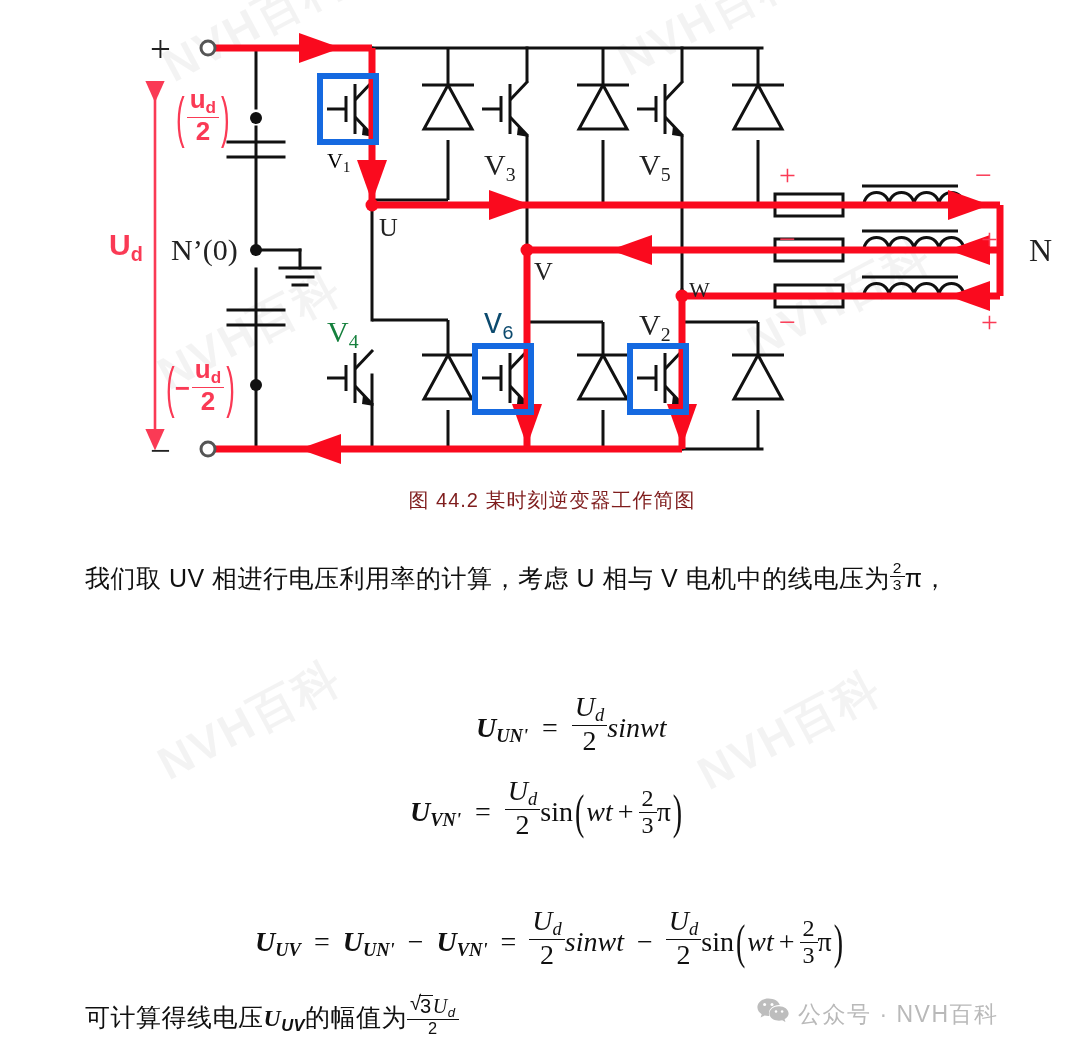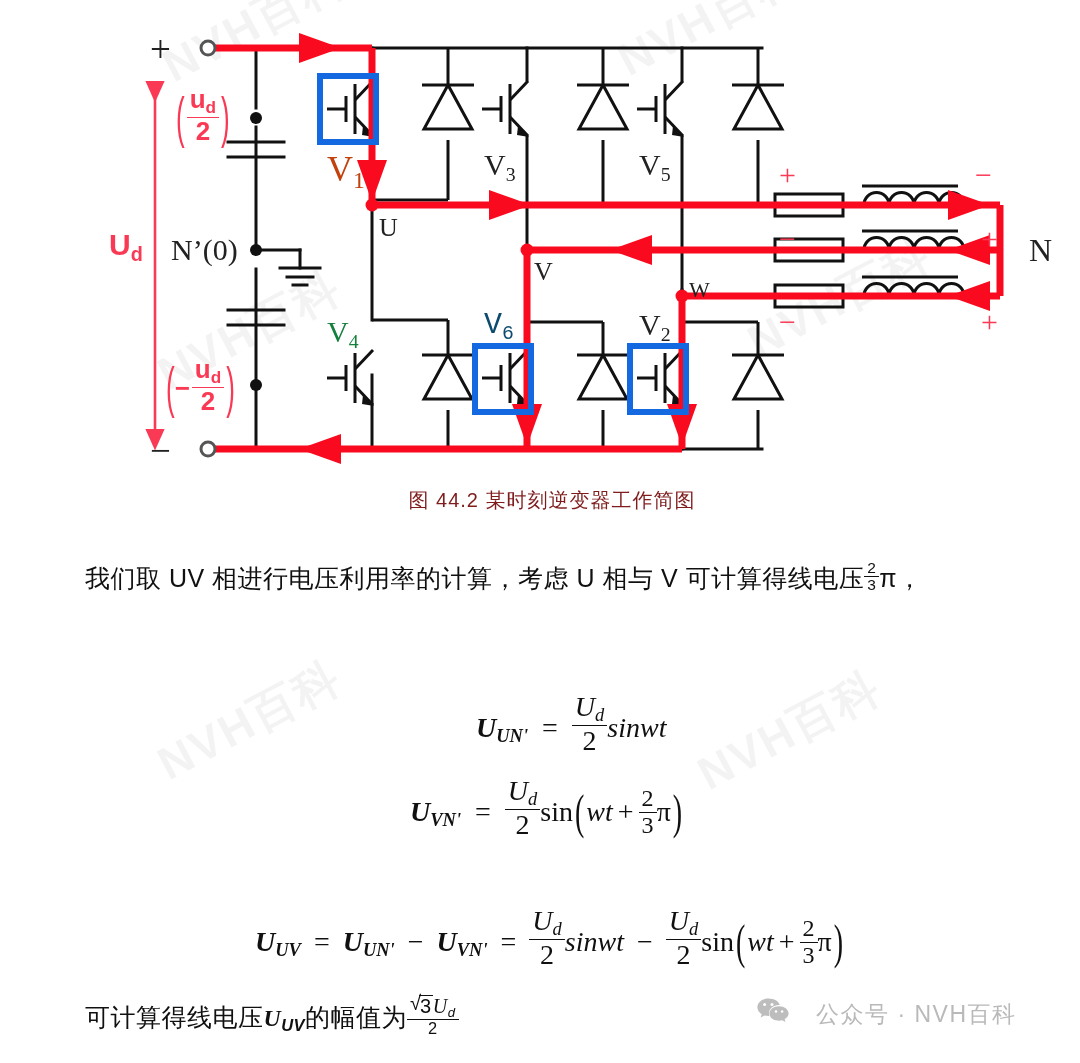--- a/index.html
+++ b/index.html
@@ -53,21 +53,21 @@
   
   .rad{display:inline-block;position:relative;padding-left:9px;}
   .rad:before{
     content:"\221A";position:absolute;left:0;top:-0.08em;font-size:1.02em;
   }
   .rad .rbar{border-top:1.4px solid #101010;display:inline-block;padding:0 1px;}
 
   
   #footer{
     position:absolute;left:757px;top:998px;
-    display:flex;align-items:flex-end;gap:27px;
+    display:flex;align-items:flex-end;gap:9px;
     color:#b9b9b9;font-family:"Liberation Sans", sans-serif;
     font-size:23px;letter-spacing:1.5px;
   }
   #footer .wx{flex:0 0 auto;}
 </style>
 </head>
 <body>
 
 <div id="stage">
 
@@ -314,21 +314,21 @@
   <div style="position:absolute;left:176px;top:86px;font-size:26px;color:#fa3a55;font-family:'Liberation Sans',sans-serif;">
     <span class="paren" style="display:inline-block;transform:scaleY(2.1);">(</span><span class="frac" style="font-weight:700;margin:0 2px;"><span class="num" style="border-bottom-color:#fa3a55;"><span>u</span><span class="sub" style="font-style:normal;">d</span></span><span class="den">2</span></span><span class="paren" style="display:inline-block;transform:scaleY(2.1);">)</span>
   </div>
 
   <div style="position:absolute;left:166px;top:356px;font-size:26px;color:#fa3a55;font-family:'Liberation Sans',sans-serif;">
     <span class="paren" style="display:inline-block;transform:scaleY(2.1);">(</span><span style="font-weight:700;">−</span><span class="frac" style="font-weight:700;margin:0 2px;"><span class="num" style="border-bottom-color:#fa3a55;"><span>u</span><span class="sub" style="font-style:normal;">d</span></span><span class="den">2</span></span><span class="paren" style="display:inline-block;transform:scaleY(2.1);">)</span>
   </div>
 
   <div style="position:absolute;left:171px;top:233px;font-size:30px;color:#222;">N’(0)</div>
 
-  <div style="position:absolute;left:327px;top:148px;font-size:36px;color:#c2410c;"><span>V</span><span class="sub" style="font-style:normal;">1</span></div>
+  <div style="position:absolute;left:327px;top:148px;font-size:22px;color:#000000;"><span>V</span><span class="sub" style="font-style:normal;">1</span></div>
   <div style="position:absolute;left:484px;top:148px;font-size:30px;color:#222;"><span>V</span><span class="sub" style="font-style:normal;">3</span></div>
   <div style="position:absolute;left:639px;top:148px;font-size:30px;color:#222;"><span>V</span><span class="sub" style="font-style:normal;">5</span></div>
   <div style="position:absolute;left:327px;top:315px;font-size:30px;color:#15803d;"><span>V</span><span class="sub" style="font-style:normal;">4</span></div>
   <div style="position:absolute;left:484px;top:308px;font-size:30px;color:#0c4a6e;font-family:Liberation Mono, monospace;"><span>V</span><span class="sub" style="font-style:normal;">6</span></div>
   <div style="position:absolute;left:639px;top:308px;font-size:30px;color:#222;"><span>V</span><span class="sub" style="font-style:normal;">2</span></div>
 
   <div style="position:absolute;left:379px;top:213px;font-size:26px;color:#222;">U</div>
   <div style="position:absolute;left:534px;top:257px;font-size:26px;color:#222;">V</div>
   <div style="position:absolute;left:689px;top:277px;font-size:22px;color:#222;">W</div>
 
@@ -337,21 +337,21 @@
   <div style="position:absolute;left:779px;top:222px;font-size:30px;color:#fa3a55;">−</div>
   <div style="position:absolute;left:981px;top:222px;font-size:30px;color:#fa3a55;">+</div>
   <div style="position:absolute;left:779px;top:305px;font-size:30px;color:#fa3a55;">−</div>
   <div style="position:absolute;left:981px;top:305px;font-size:30px;color:#fa3a55;">+</div>
 
   <div style="position:absolute;left:1029px;top:232px;font-size:32px;color:#222;">N</div>
 
   <div class="caption">图 44.2  某时刻逆变器工作简图</div>
 
   <div class="para" style="left:85px;top:560px;">
-    <span>我们取 UV 相进行电压利用率的计算，考虑 U 相与 V 可计算得线电压</span><span class="frac" style="font-size:0.62em;vertical-align:-0.18em;"><span class="num">2</span><span class="den">3</span></span><span>π</span><span>，</span>
+    <span>我们取 UV 相进行电压利用率的计算，考虑 U 相与 V 电机中的线电压为</span><span class="frac" style="font-size:0.62em;vertical-align:-0.18em;"><span class="num">2</span><span class="den">3</span></span><span>π</span><span>，</span>
   </div>
 
 
   <div class="eq" style="left:476px;top:692px;font-size:28px;">
     <span class="mi-b">U</span><span class="sub" style="font-weight:700;">UN'</span>
     <span style="margin:0 7px;">=</span>
     <span class="frac"><span class="num"><span class="mi">U</span><span class="sub">d</span></span><span class="den">2</span></span><span class="mi">sinwt</span>
   </div>
 
   <div class="eq" style="left:410px;top:776px;font-size:28px;">

